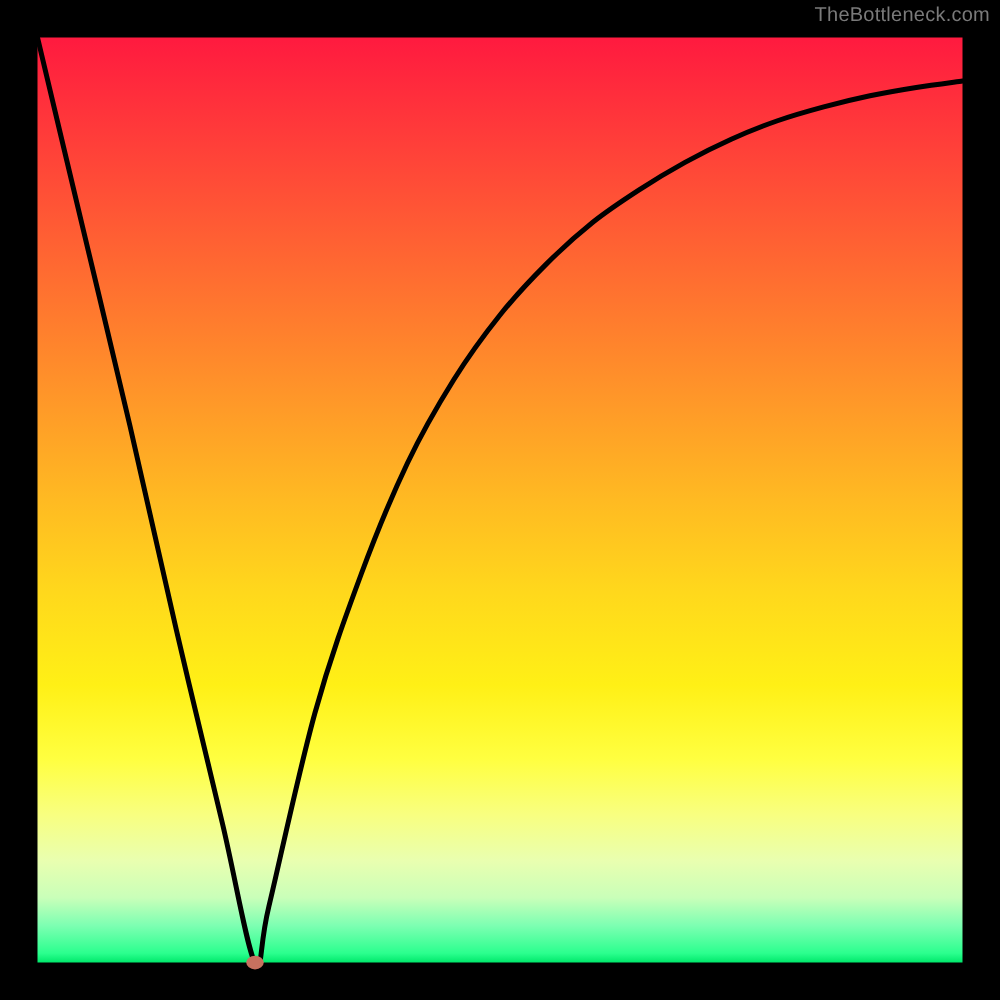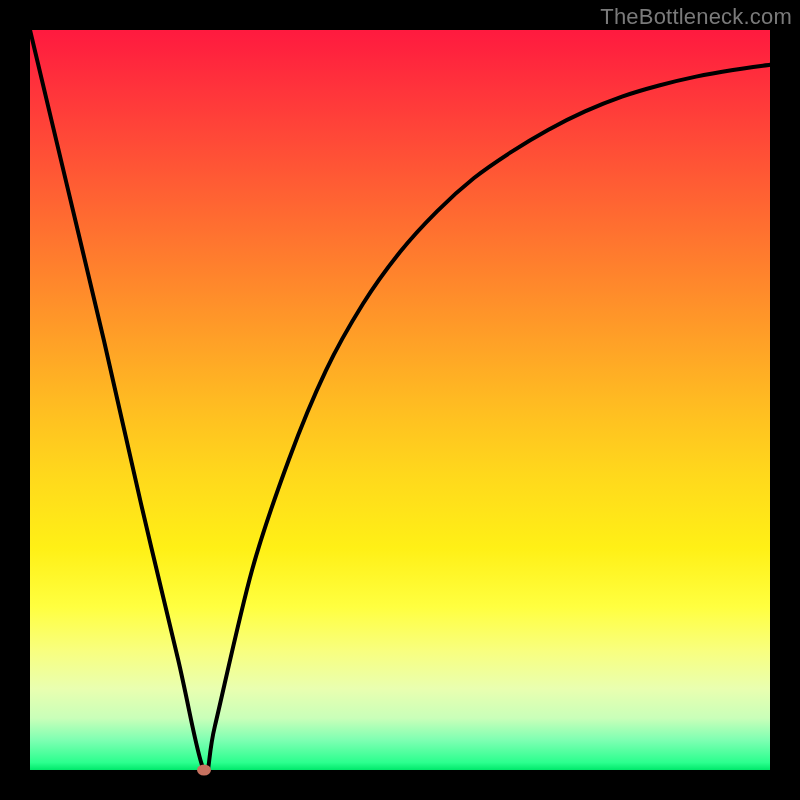--- a/index.html
+++ b/index.html
@@ -38,21 +38,21 @@
       #c9ffb9 93%,
       #7dffb2 96%,
       #2bff8e 99%,
       #00e86b 100%
     );
   }
   .watermark {
     position: absolute;
     top: 4px;
     right: 8px;
-    font-size: 22px;
+    font-size: 16px;
     font-weight: 500;
     color: #7a7a7a;
     letter-spacing: 0.2px;
     user-select: none;
   }
   svg.curve {
     position: absolute;
     left: 0;
     top: 0;
     width: 740px;

